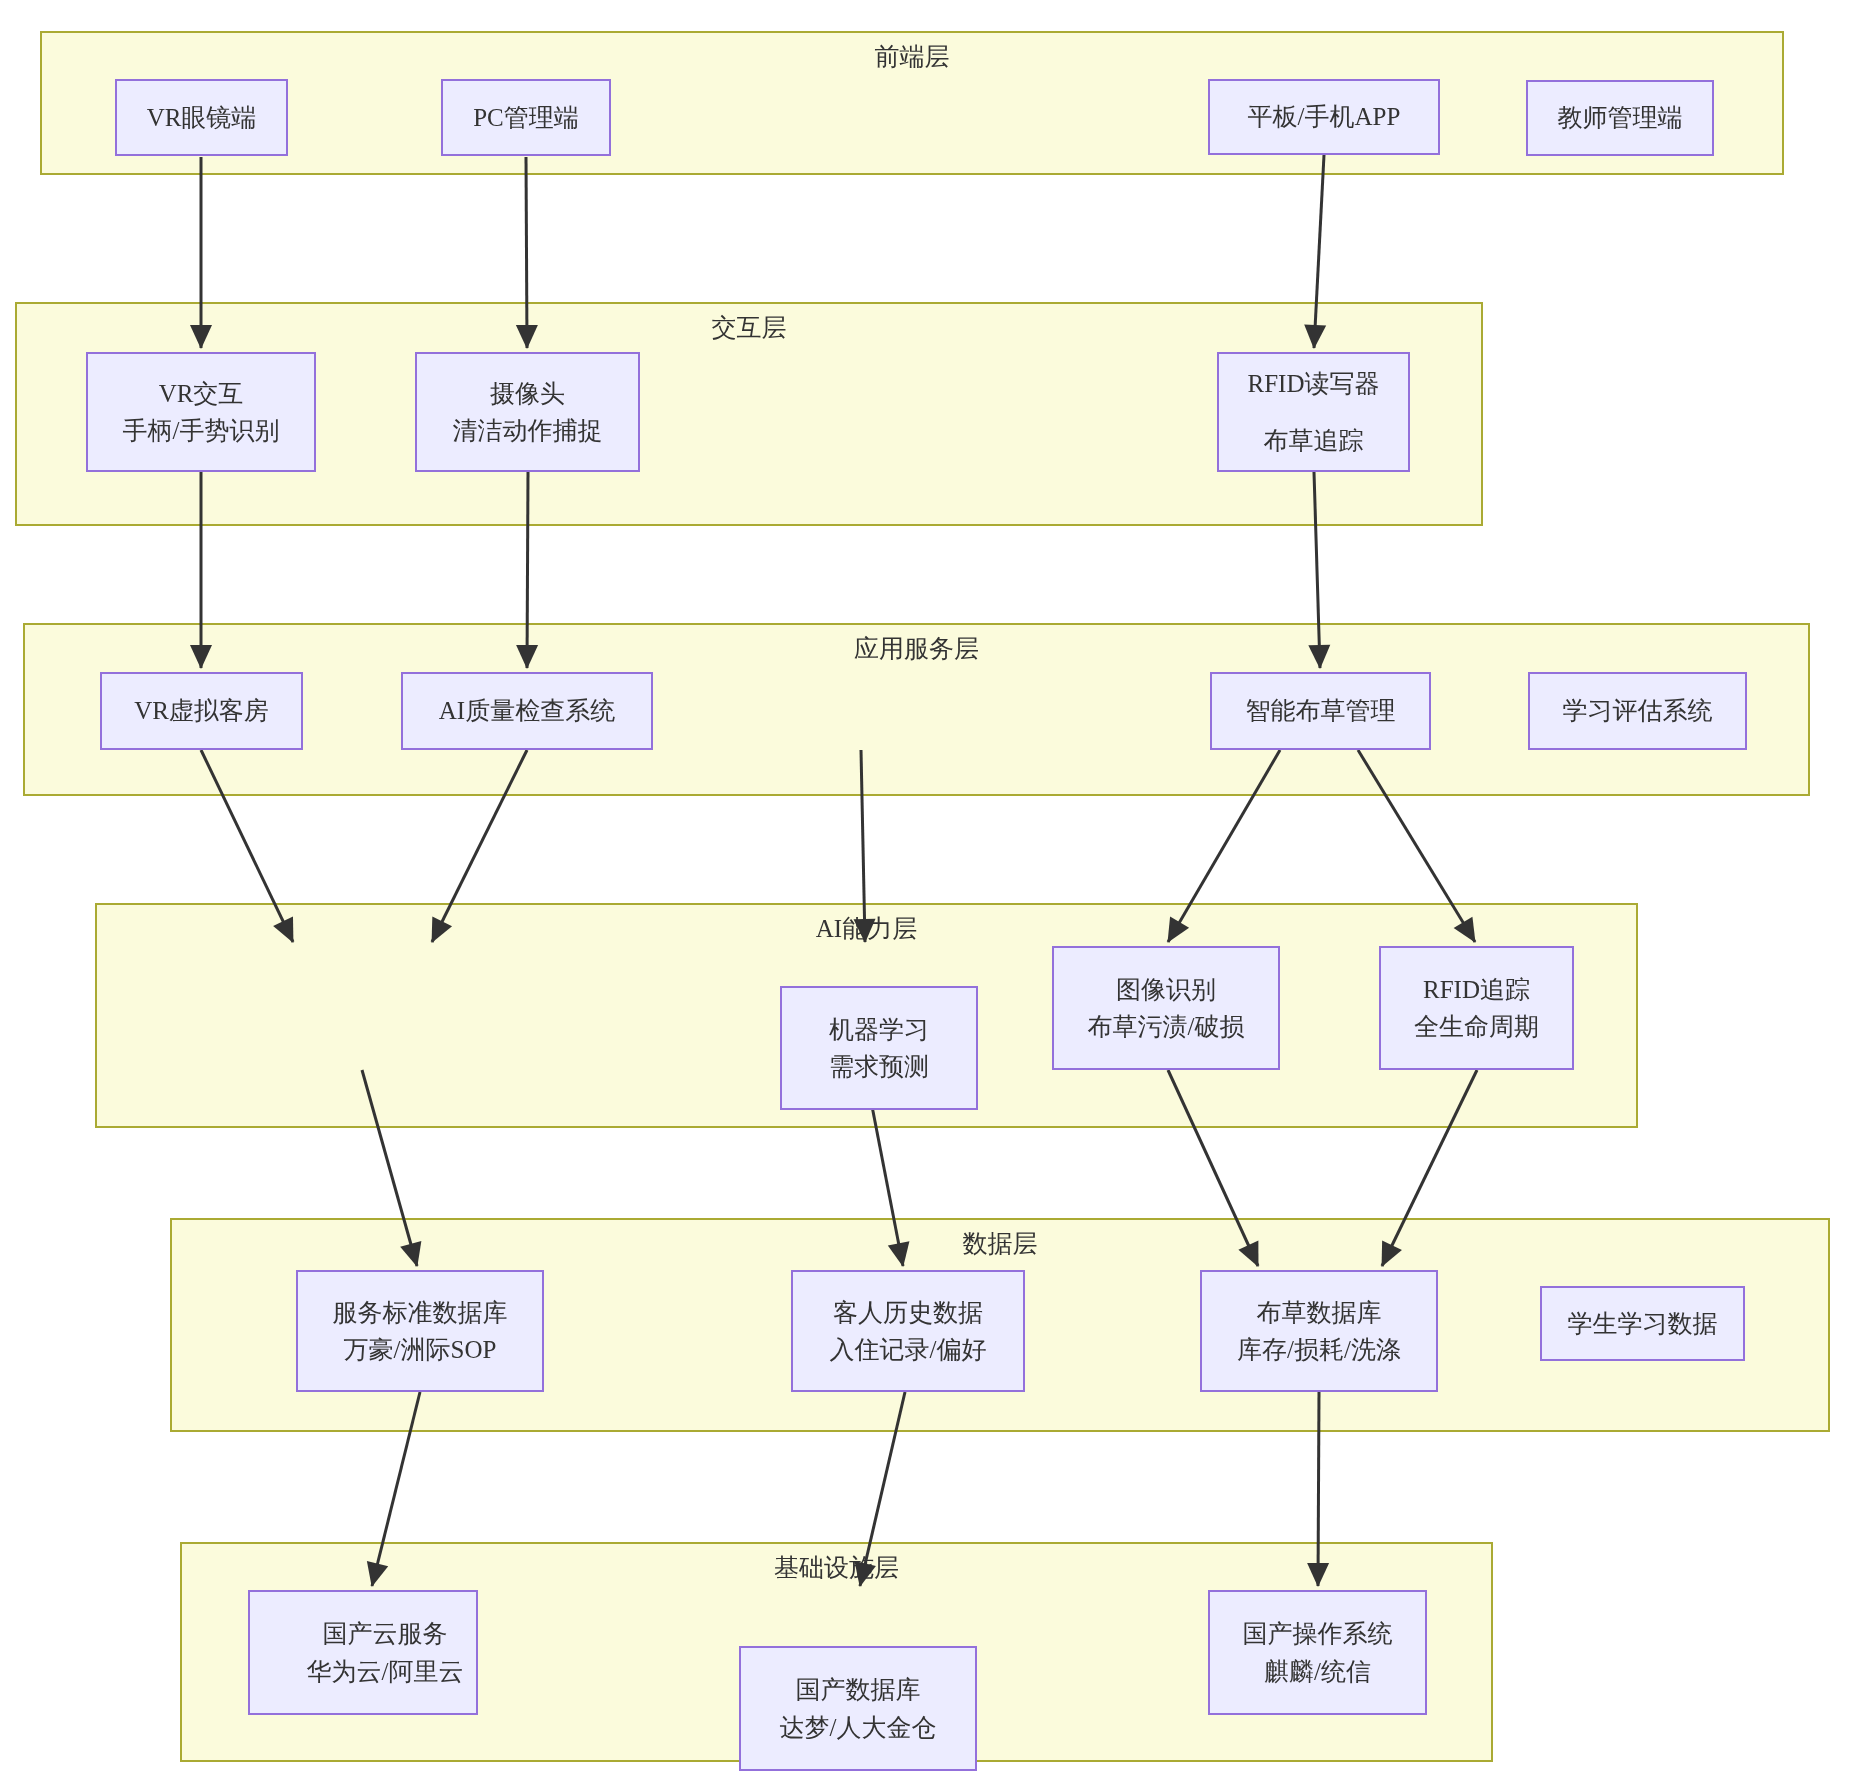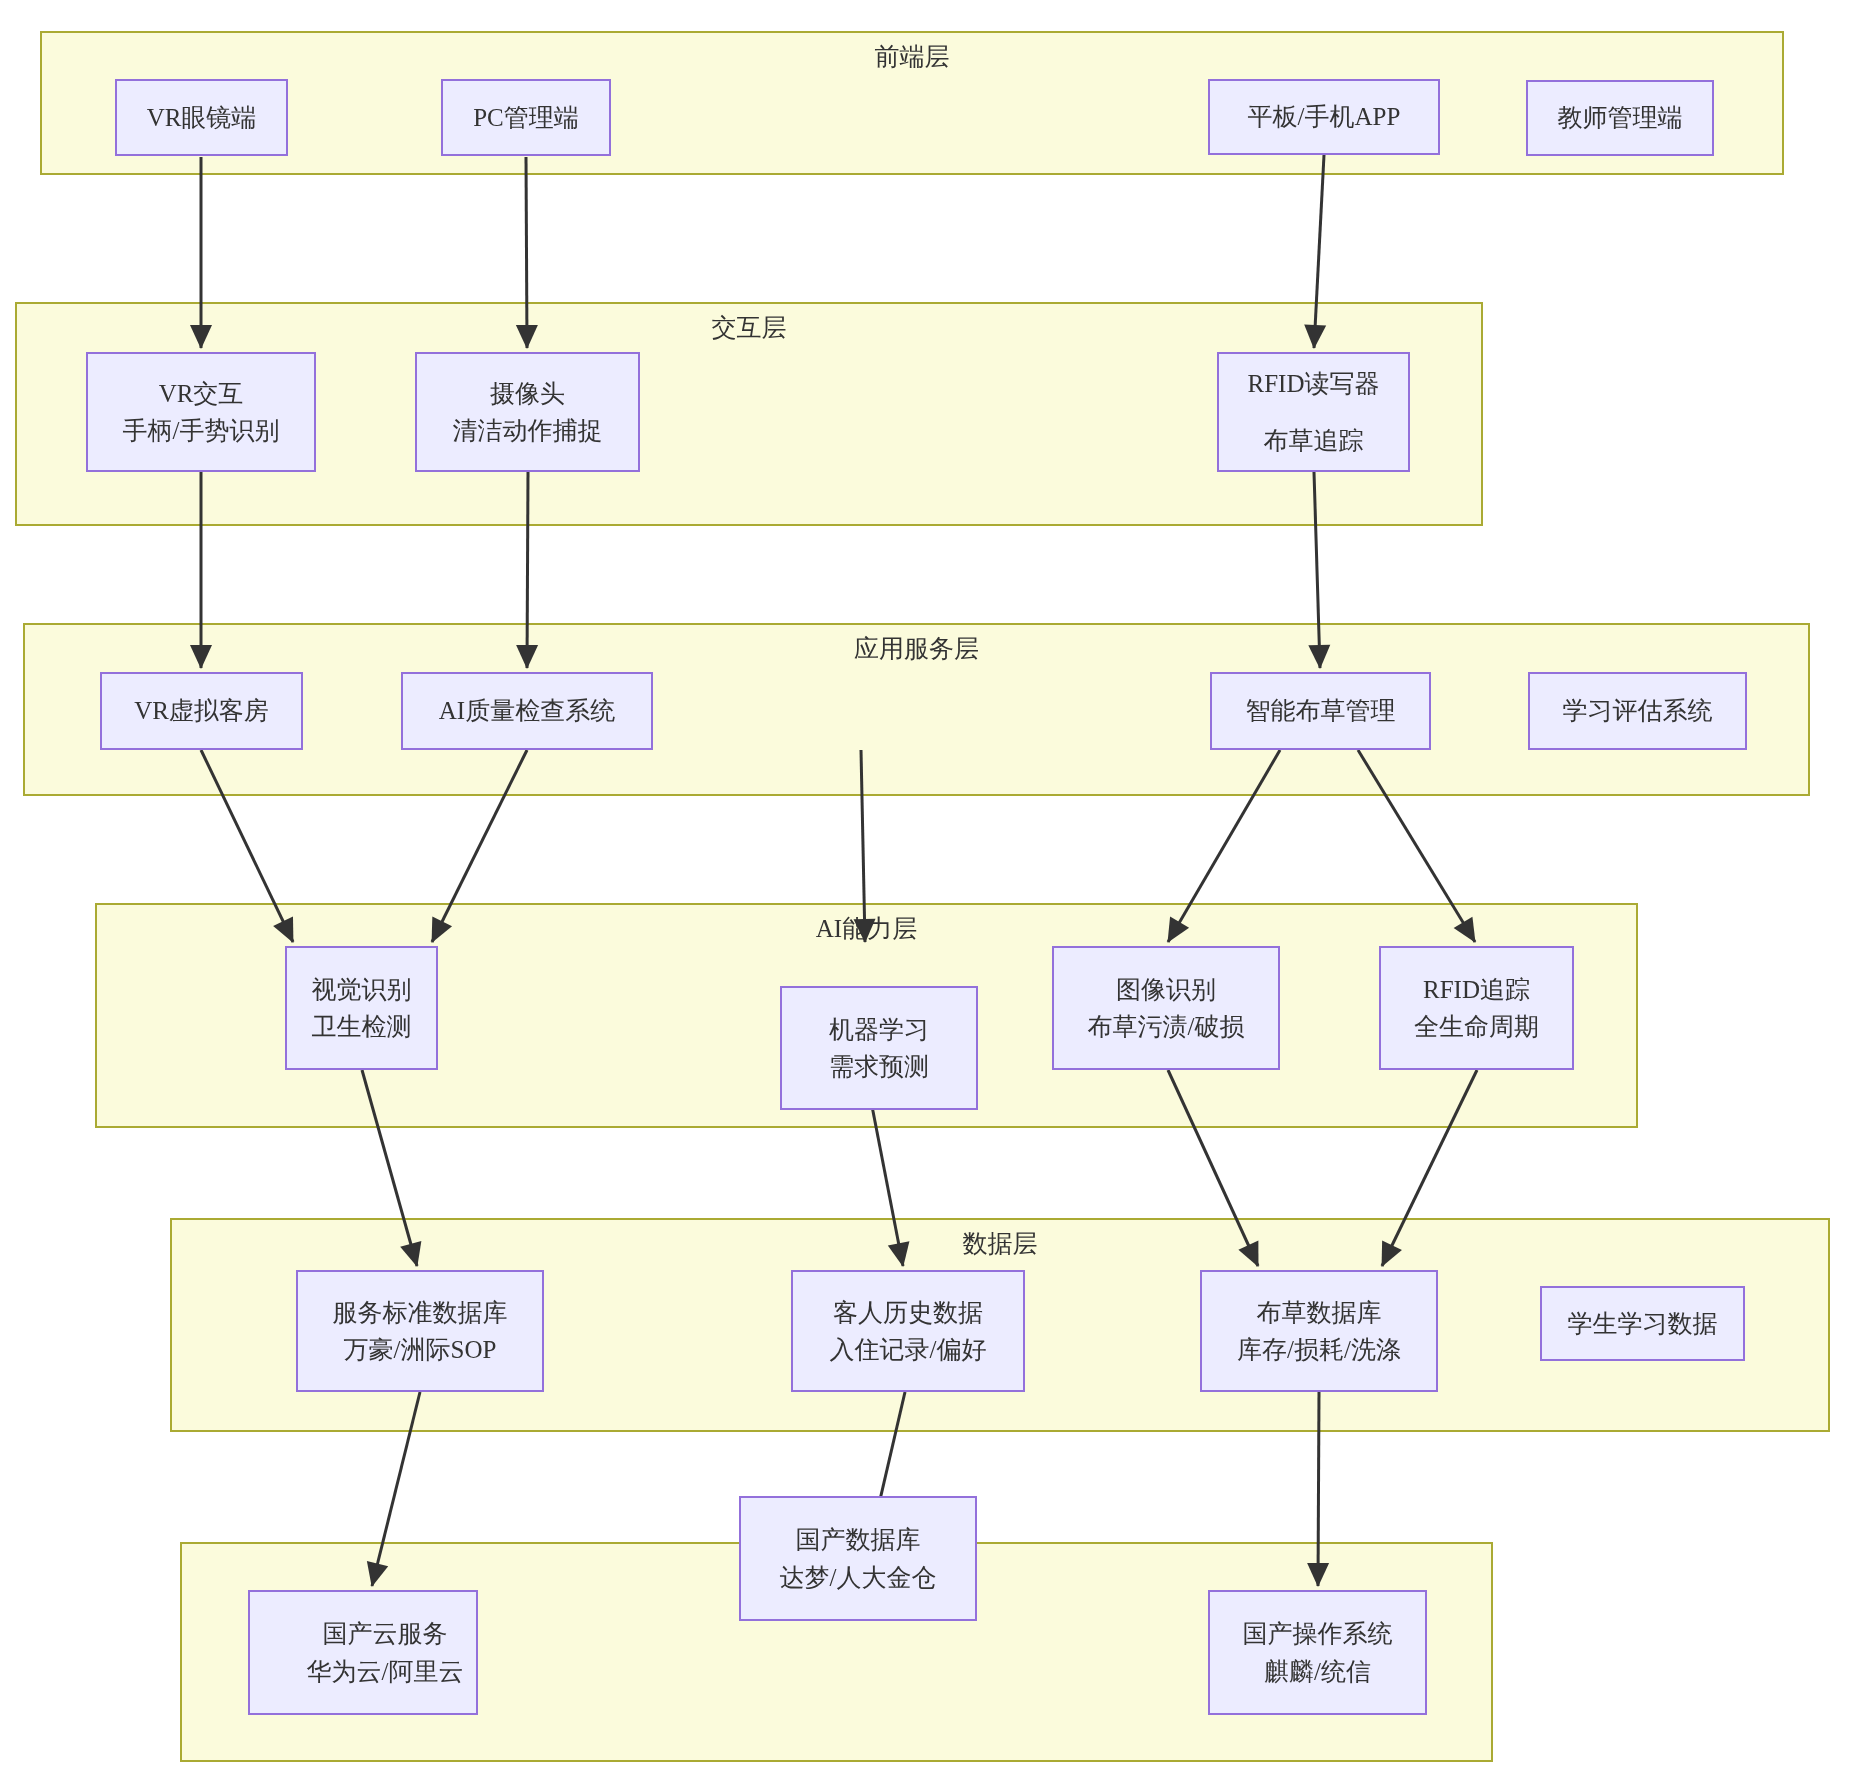--- a/index.html
+++ b/index.html
@@ -131,24 +131,20 @@
   <div class="node" style="left:401px;top:672px;width:252px;height:78px;">
     <span>AI质量检查系统</span>
   </div>
   <div class="node" style="left:1210px;top:672px;width:221px;height:78px;">
     <span>智能布草管理</span>
   </div>
   <div class="node" style="left:1528px;top:672px;width:219px;height:78px;">
     <span>学习评估系统</span>
   </div>
 
-  <div class="node" style="left:285px;top:946px;width:153px;height:124px;">
-    <span>视觉识别</span>
-    <span>卫生检测</span>
-  </div>
   <div class="node" style="left:780px;top:986px;width:198px;height:124px;justify-content:center;">
     <span>机器学习</span>
     <span>需求预测</span>
   </div>
   <div class="node" style="left:1052px;top:946px;width:228px;height:124px;">
     <span>图像识别</span>
     <span>布草污渍/破损</span>
   </div>
   <div class="node" style="left:1379px;top:946px;width:195px;height:124px;">
     <span>RFID追踪</span>
@@ -168,21 +164,21 @@
     <span>库存/损耗/洗涤</span>
   </div>
   <div class="node" style="left:1540px;top:1286px;width:205px;height:75px;">
     <span>学生学习数据</span>
   </div>
 
   <div class="node" style="left:248px;top:1590px;width:230px;height:125px;padding-left:44px;">
     <span>国产云服务</span>
     <span>华为云/阿里云</span>
   </div>
-  <div class="node" style="left:739px;top:1496px;width:238px;height:125px;">
+  <div class="node" style="left:739px;top:1646px;width:238px;height:125px;">
     <span>国产数据库</span>
     <span>达梦/人大金仓</span>
   </div>
   <div class="node" style="left:1208px;top:1590px;width:219px;height:125px;">
     <span>国产操作系统</span>
     <span>麒麟/统信</span>
   </div>
 
 </div>
 

